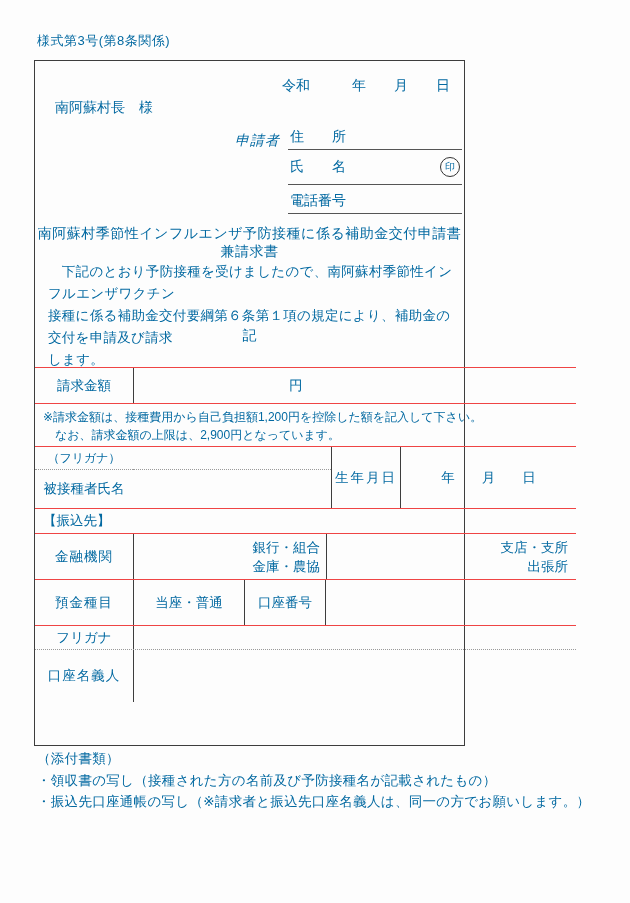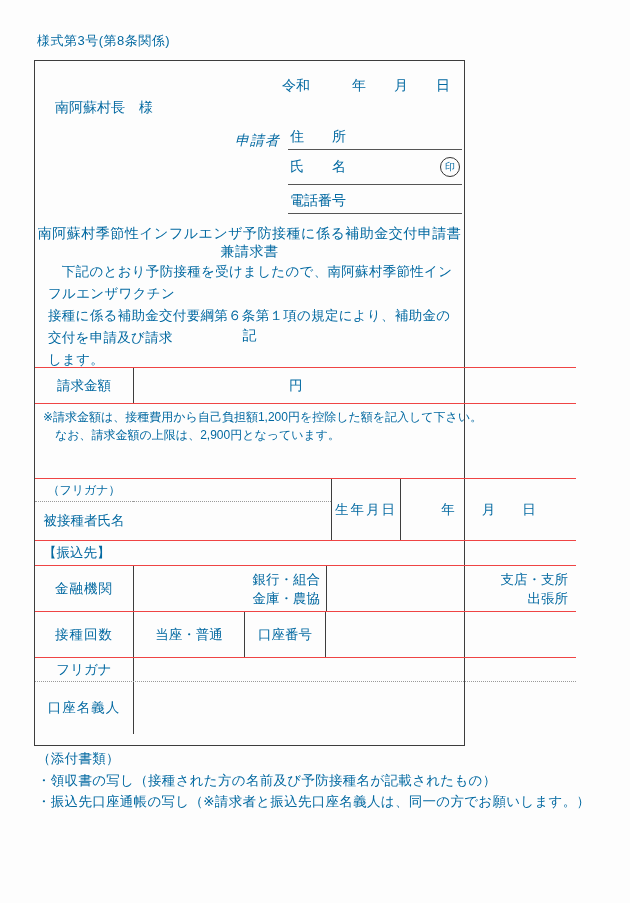--- a/index.html
+++ b/index.html
@@ -33,21 +33,21 @@
   .cell { display:flex; align-items:center; justify-content:center; }
   .cell.bl { border-left:1px solid #3d3d3d; }
   .lab { width:98px; text-align:center; }
   .ls1 { letter-spacing:1px; } .ls2 { letter-spacing:2px; } .ls3 { letter-spacing:3px; }
 
   .row-amount { height:36px; }
   .row-amount .unit-cell { flex:1; justify-content:flex-start; padding-left:155px; }
 
   .row-note { height:43px; display:block; font-size:12px; padding:4px 8px 0 8px; line-height:18px; }
 
-  .row-namegrid { height:62px;margin-top:32px; }
+  .row-namegrid { height:62px; }
   .split-col { display:flex; flex-direction:column; }
   .split-col .top-sub { height:23px; border-bottom:1px dotted #9a9a9a; display:flex; align-items:center; justify-content:center; font-size:12px; }
   .split-col .bot-sub { flex:1; display:flex; align-items:center; justify-content:center; }
   .colA { width:98px; } .colB { width:198px; } .colC { width:69px; } .colD { flex:1; }
 
   .row-vaxdate { height:43px; }
   .row-transfer-head { height:25px; display:flex; align-items:center; padding-left:8px; }
   .row-bank { height:46px; }
   .row-bank .bank-type { width:193px; flex-direction:column; align-items:flex-end; justify-content:center; padding-right:6px; line-height:19px; }
   .row-bank .branch-type { flex:1; flex-direction:column; align-items:flex-end; justify-content:center; padding-right:8px; line-height:19px; }
@@ -135,21 +135,21 @@
           <div>銀行・組合</div>
           <div>金庫・農協</div>
         </div>
         <div class="cell bl branch-type">
           <div>支店・支所</div>
           <div>出張所</div>
         </div>
       </div>
 
       <div class="trow row-deposit">
-        <div class="cell lab ls1">接種回数</div>
+        <div class="cell lab ls1">預金種目</div>
         <div class="cell bl dep-val">当座・普通</div>
         <div class="cell bl acc-lab">口座番号</div>
         <div class="cell bl colD"></div>
       </div>
 
       <div class="trow row-furi2">
         <div class="cell lab">フリガナ</div>
         <div class="cell bl colD"></div>
       </div>
 

